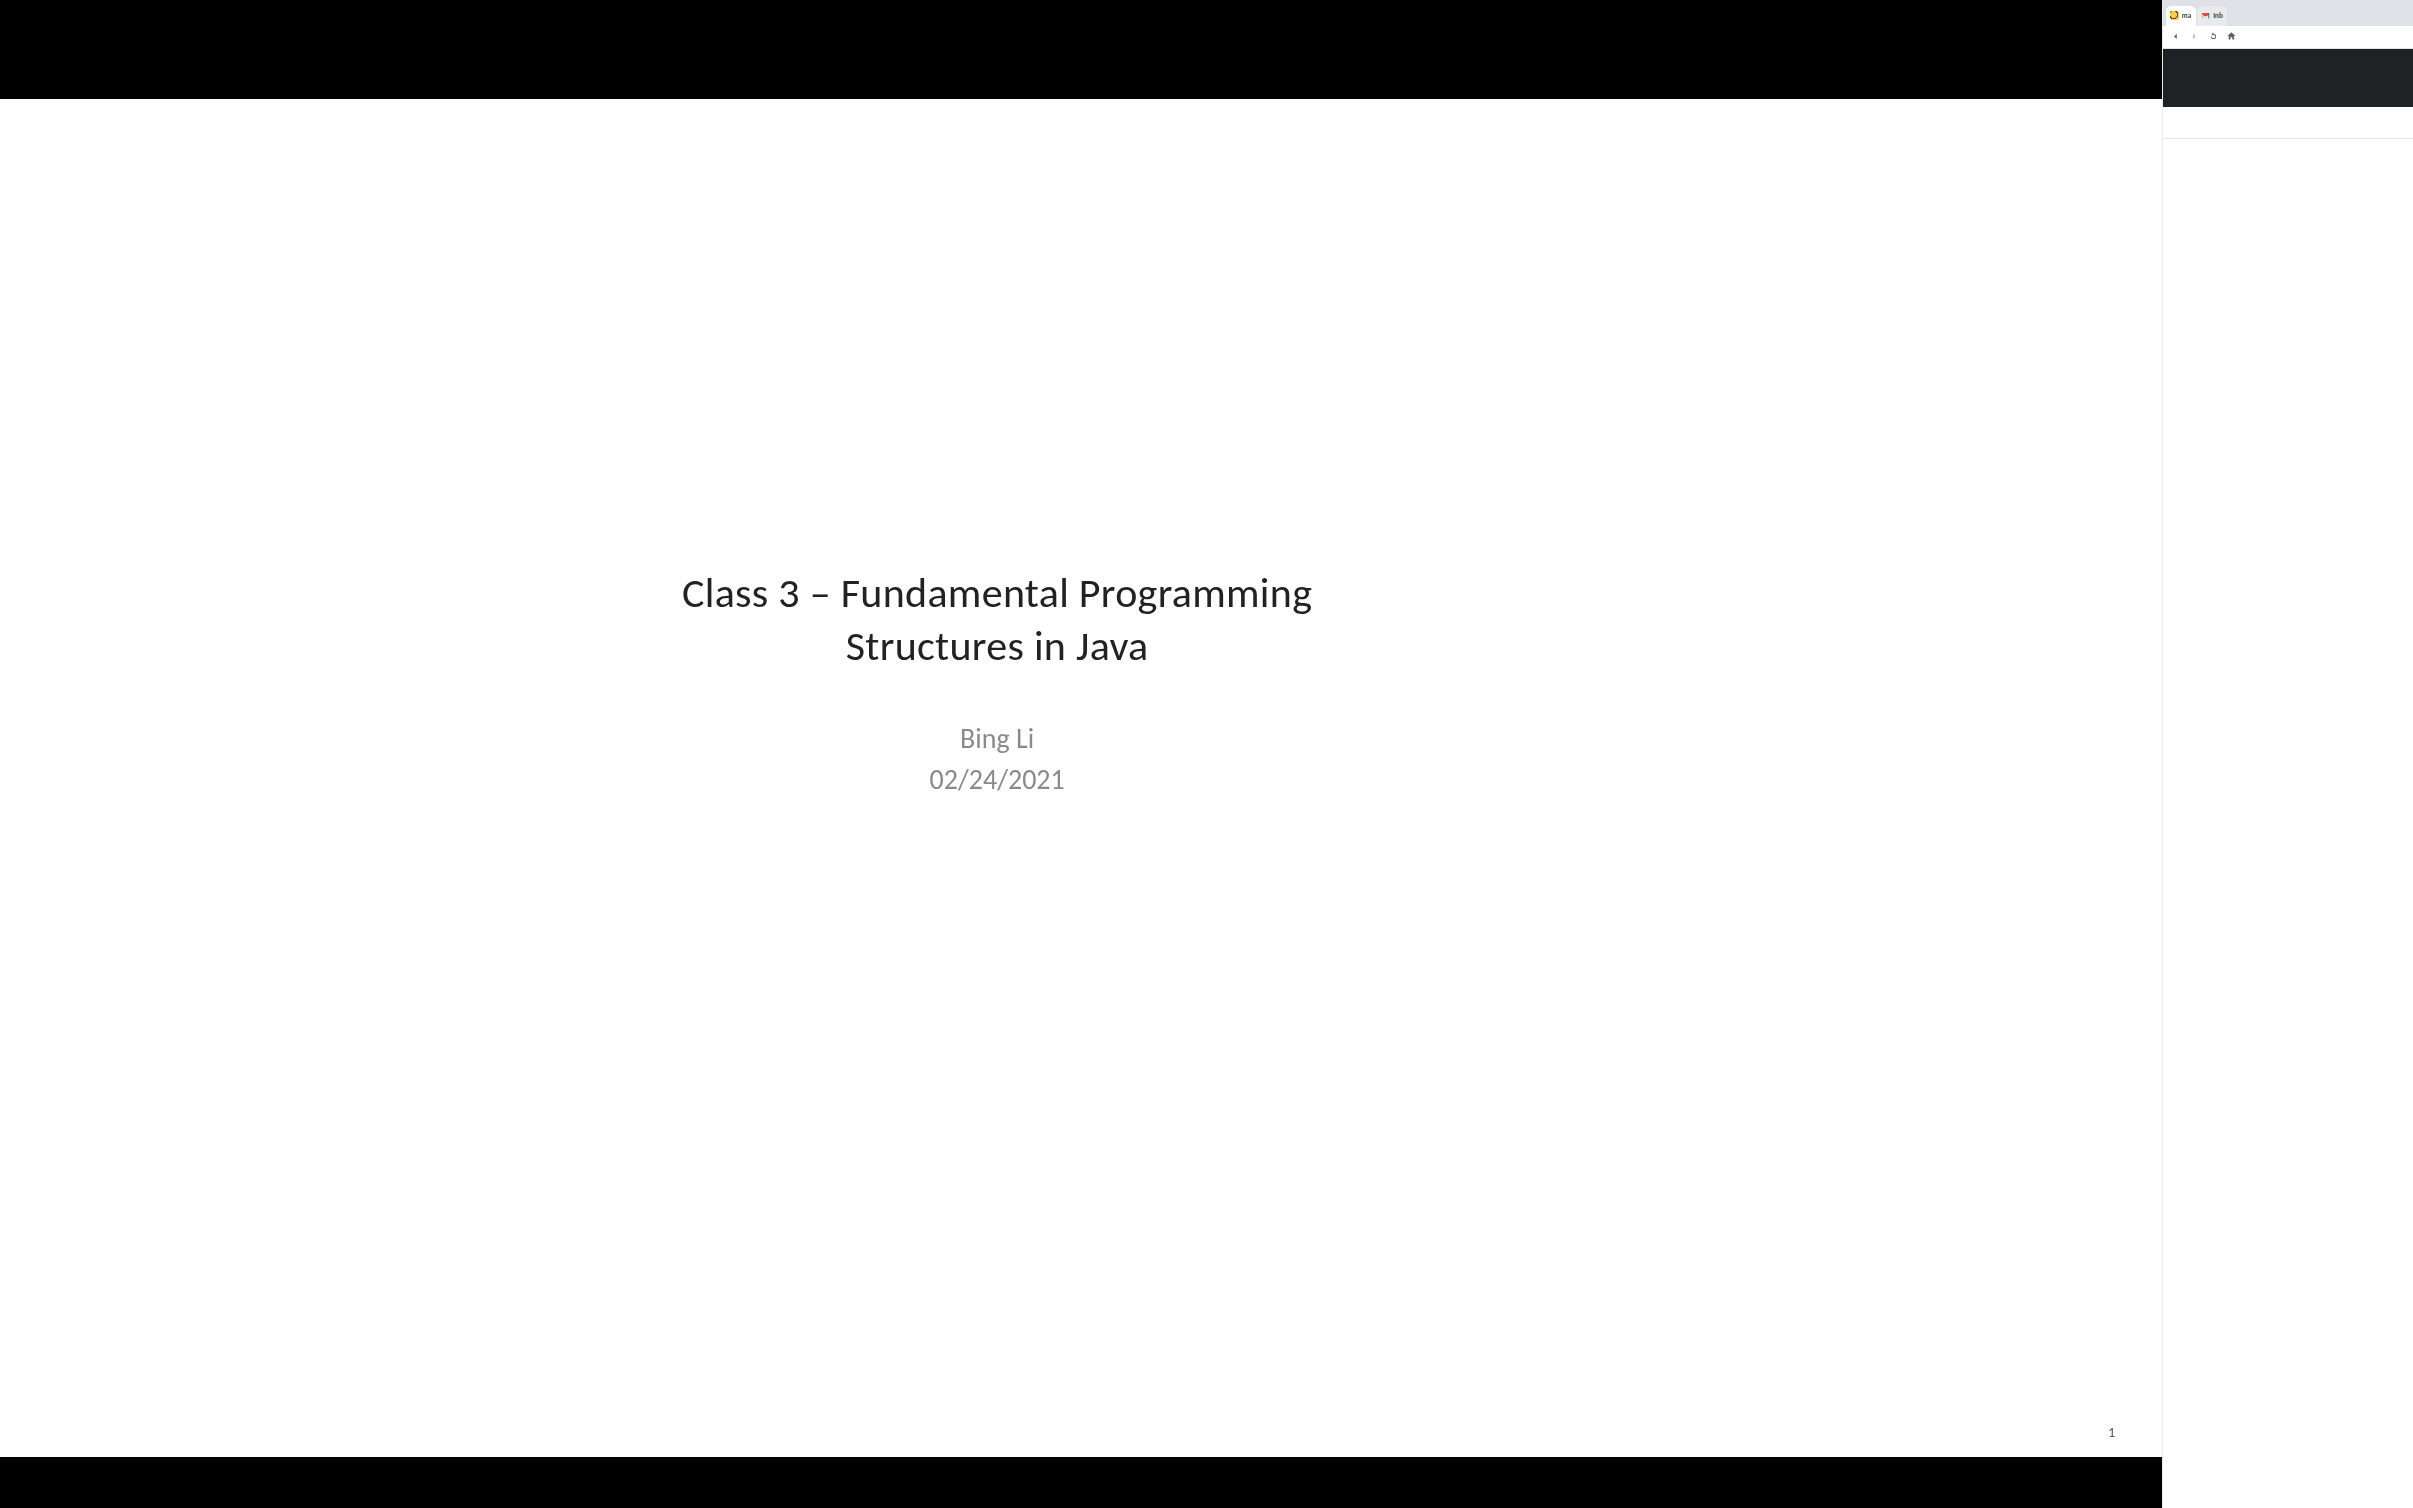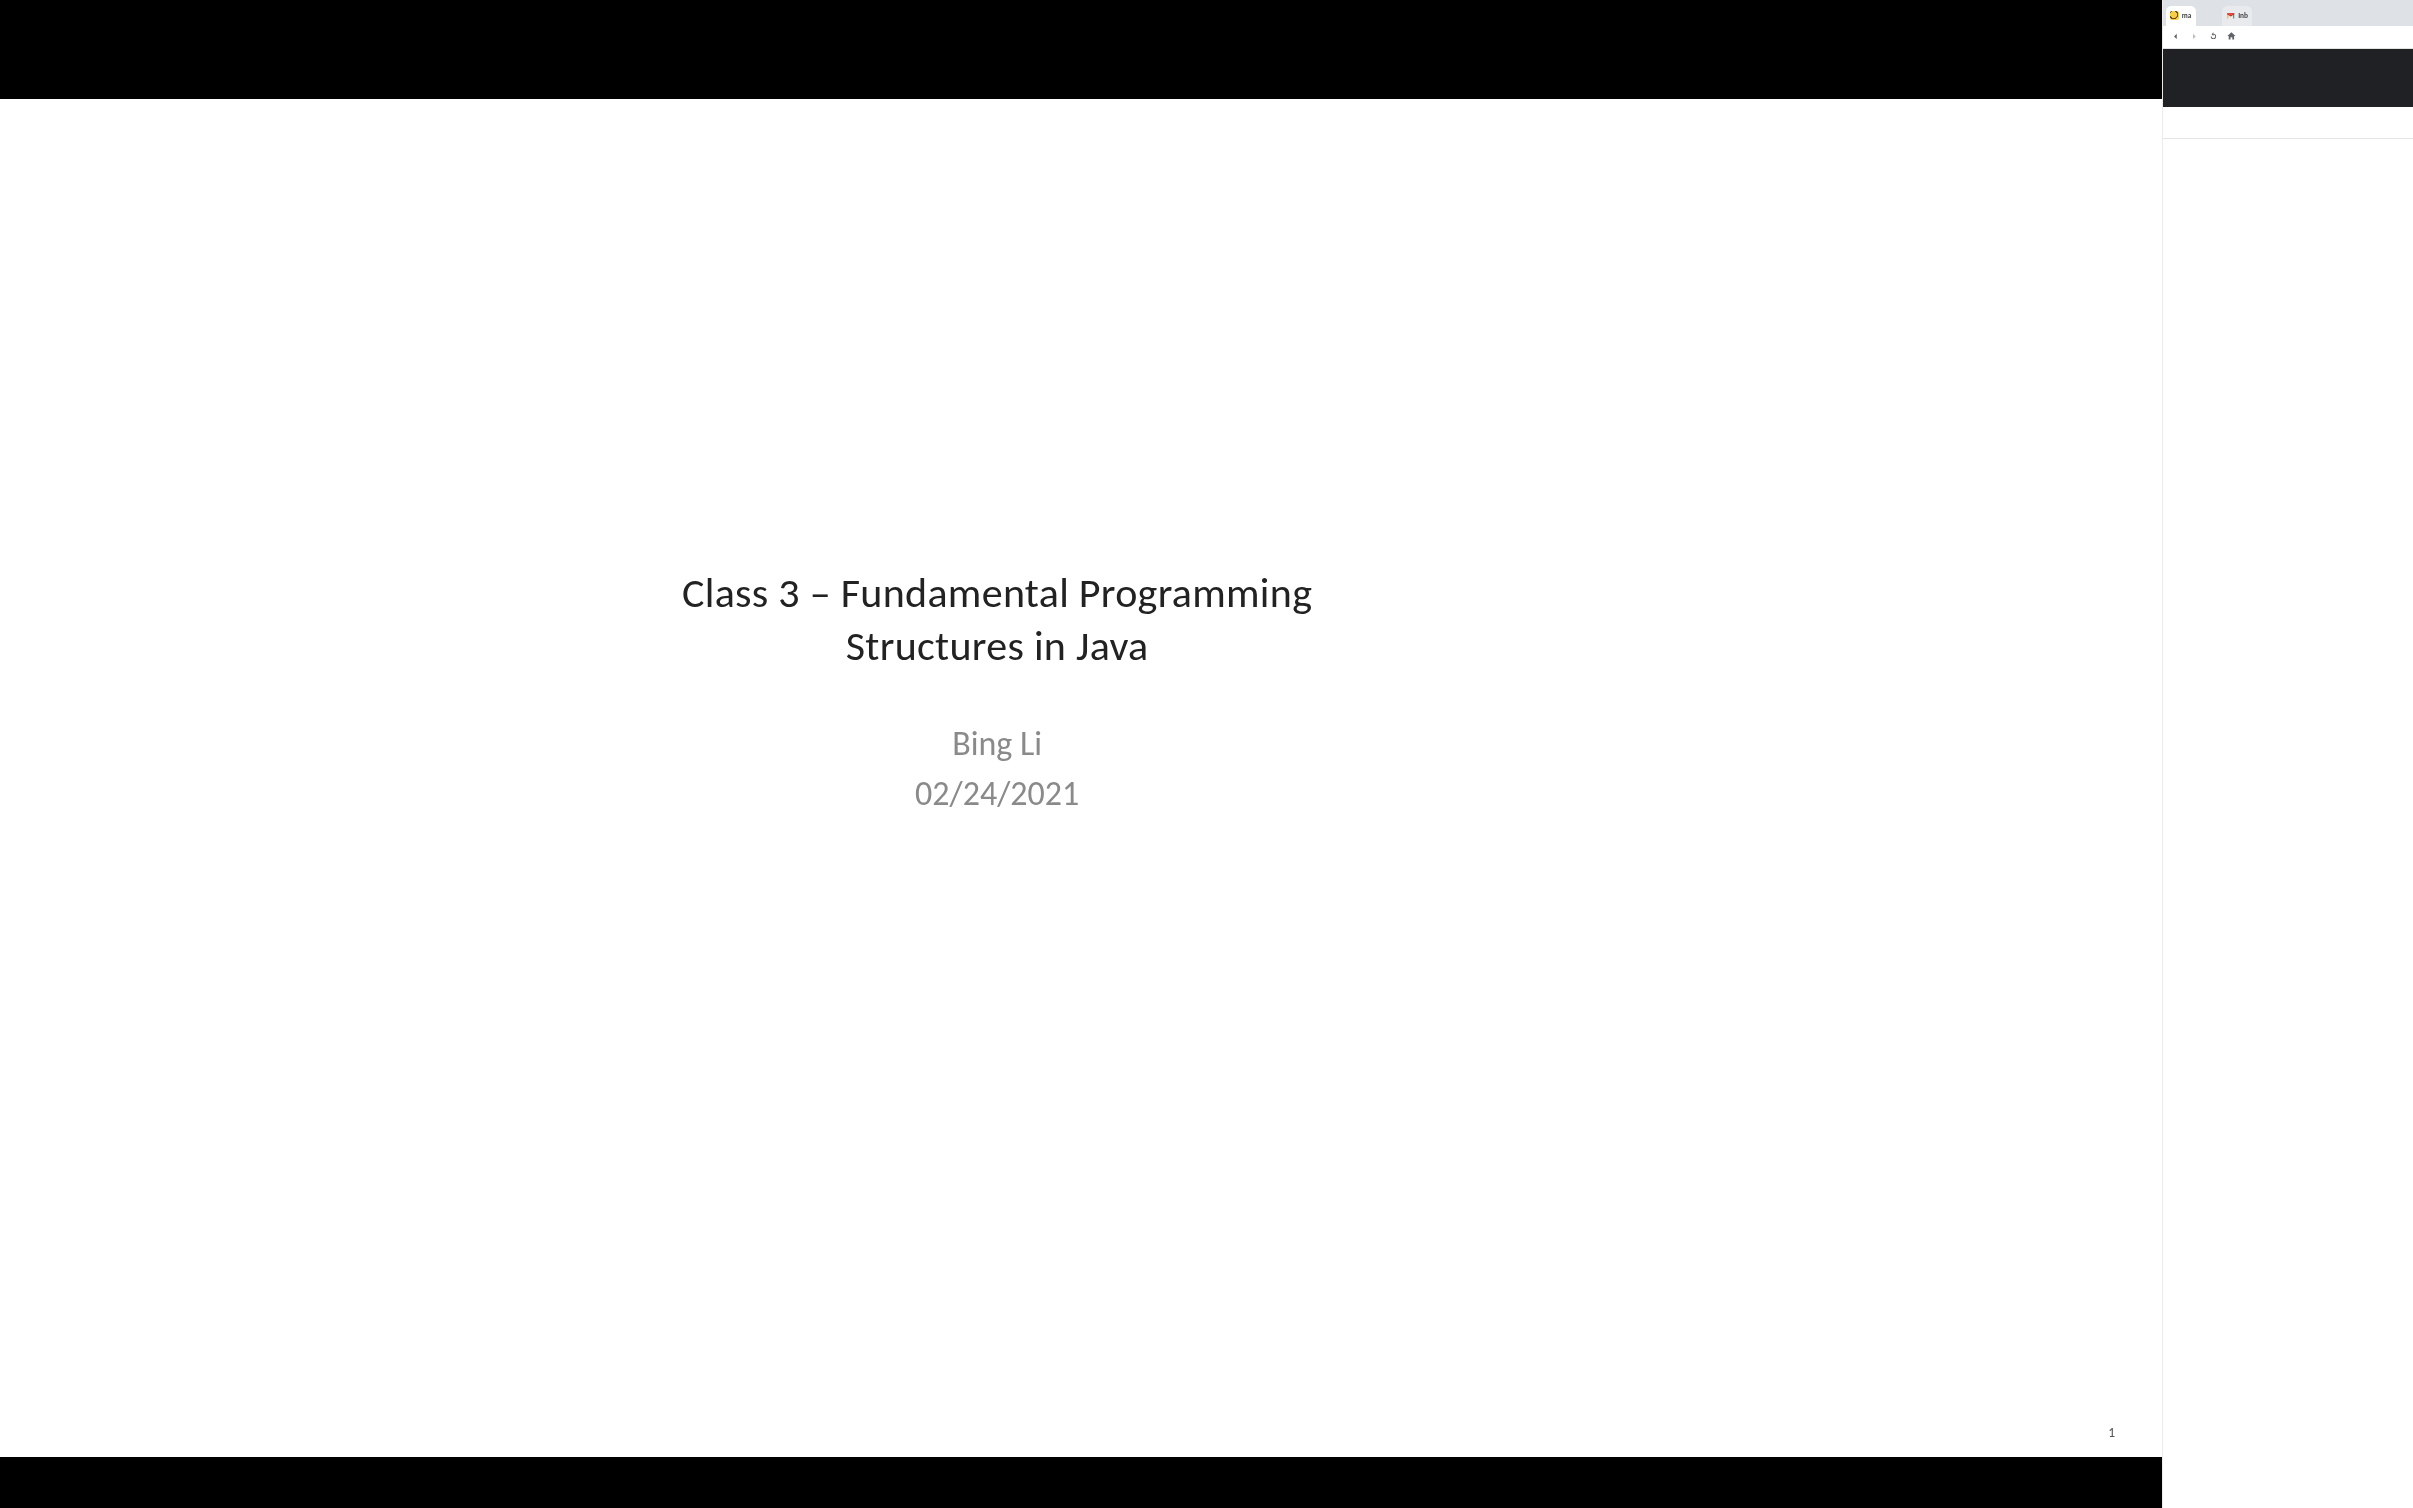--- a/index.html
+++ b/index.html
@@ -43,21 +43,21 @@
       margin-top: 21%;
       margin-right: 14%;
       letter-spacing: 0.3px;
     }
     .slide-sub {
       margin-top: 47px;
       text-align: center;
       margin-right: 14%;
     }
     .slide-sub div {
-      font-size: 34px;
+      font-size: 28px;
       color: #8a8a8a;
       line-height: 1.45;
       font-weight: 400;
     }
     .page-num {
       position: absolute;
       right: 47px;
       bottom: 16px;
       font-size: 13.5px;
       color: #555;
@@ -88,21 +88,21 @@
       border-radius: 5.4px 5.4px 0 0;
       display: flex;
       align-items: center;
       padding: 0 4px;
       font-size: 7.4px;
       color: #444;
       gap: 2.7px;
       margin-right: 1.3px;
       flex: 0 0 auto;
     }
-    .tab.inactive { background: #e8eaed; margin-left: 25px; }
+    .tab.inactive { background: #e8eaed; }
     .favicon {
       width: 9.4px; height: 9.4px; border-radius: 2px;
       display: inline-flex; align-items: center; justify-content: center;
       font-size: 6.7px; font-weight: bold;
     }
     .favicon.generic {
       background: radial-gradient(circle at 40% 40%, #f7ce46 0 45%, #6c4d2a 46% 60%, #f7ce46 61%);
     }
     .favicon.gmail { position: relative; }
     .favicon.gmail svg { width: 9.4px; height: 9.4px; display:block; }

